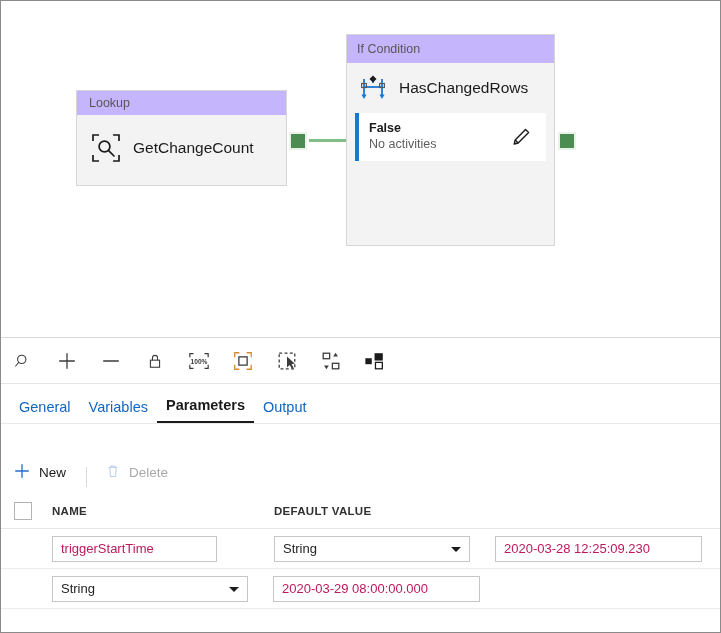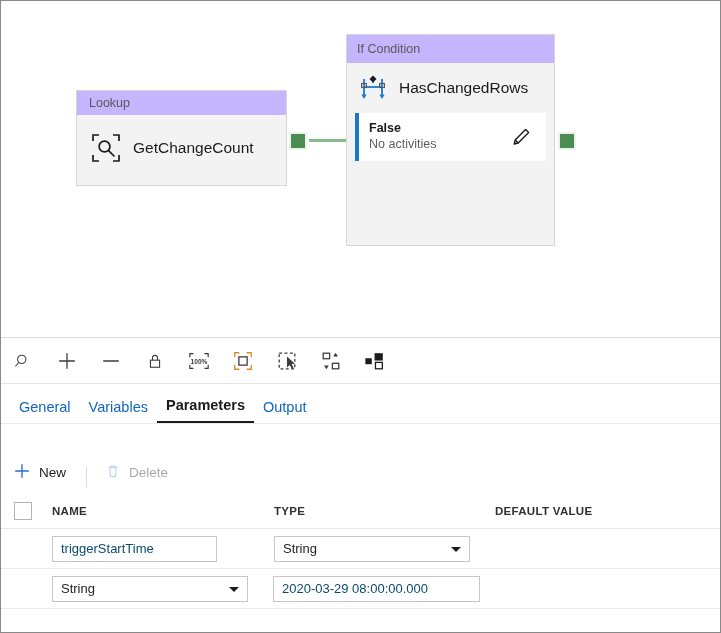--- a/index.html
+++ b/index.html
@@ -288,21 +288,21 @@
     padding-left: 13px;
     box-sizing: border-box;
   }
   .cell-input {
     height: 26px;
     border: 1px solid #c8c6c4;
     background: #fff;
     box-sizing: border-box;
     font-family: "Liberation Sans", sans-serif;
     font-size: 13px;
-    color: #0c4a6e;
+    color: #be185d;
     padding: 0 8px;
     outline: none;
   }
   .name-input  { width: 165px; }
   .value-input { width: 207px; }
   .select-wrap {
     position: relative;
     width: 196px;
     height: 26px;
   }
@@ -530,36 +530,38 @@
     </div>
   </div>
 
   <div class="table">
 
     <div class="thead">
       <div class="col-check">
         <div class="hdr-checkbox"></div>
       </div>
       <div class="col-name th">NAME</div>
-      <div class="col-type th">TYPE</div>
       <div class="col-value th">DEFAULT VALUE</div>
     </div>
 
     <div class="trow">
       <div class="col-check"></div>
       <div class="col-name">
         <input class="cell-input name-input" type="text" value="triggerStartTime" style="">
       </div>
       <div class="col-type">
         <div class="select-wrap">
           <div class="select-box">
             <span>String</span>
           </div>
           <span class="caret"></span>
         </div>
+      </div>
+      <div class="col-value">
+        <input class="cell-input value-input" type="text" value="2020-03-28 12:25:09.230" style="">
       </div>
     </div>
 
     <div class="trow">
       <div class="col-check"></div>
       <div class="col-type">
         <div class="select-wrap">
           <div class="select-box">
             <span>String</span>
           </div>

